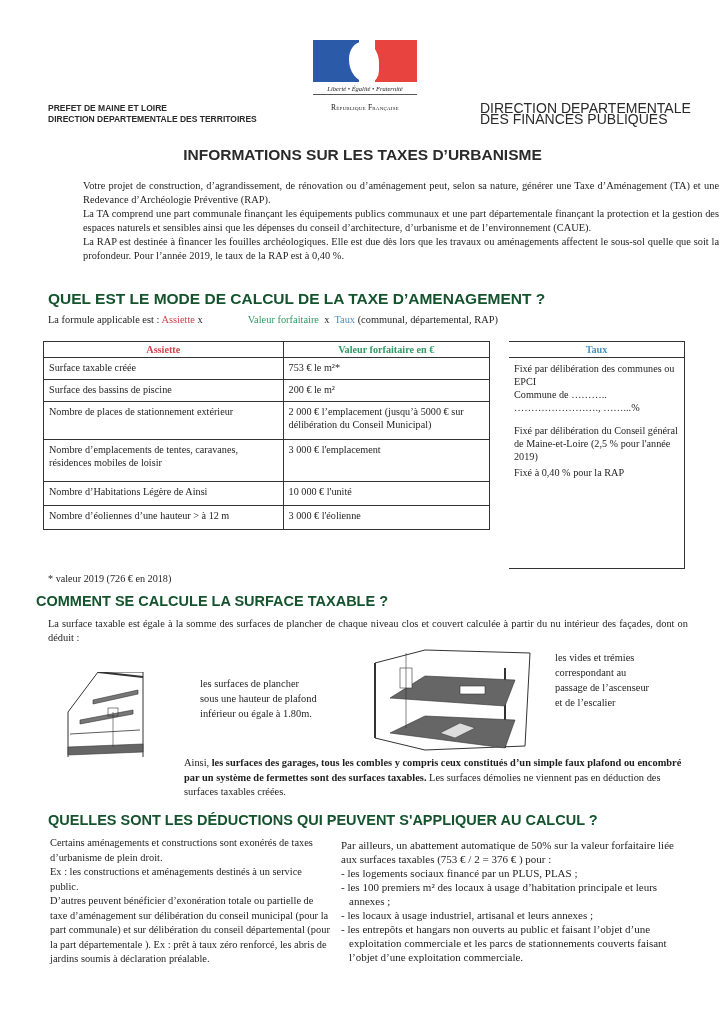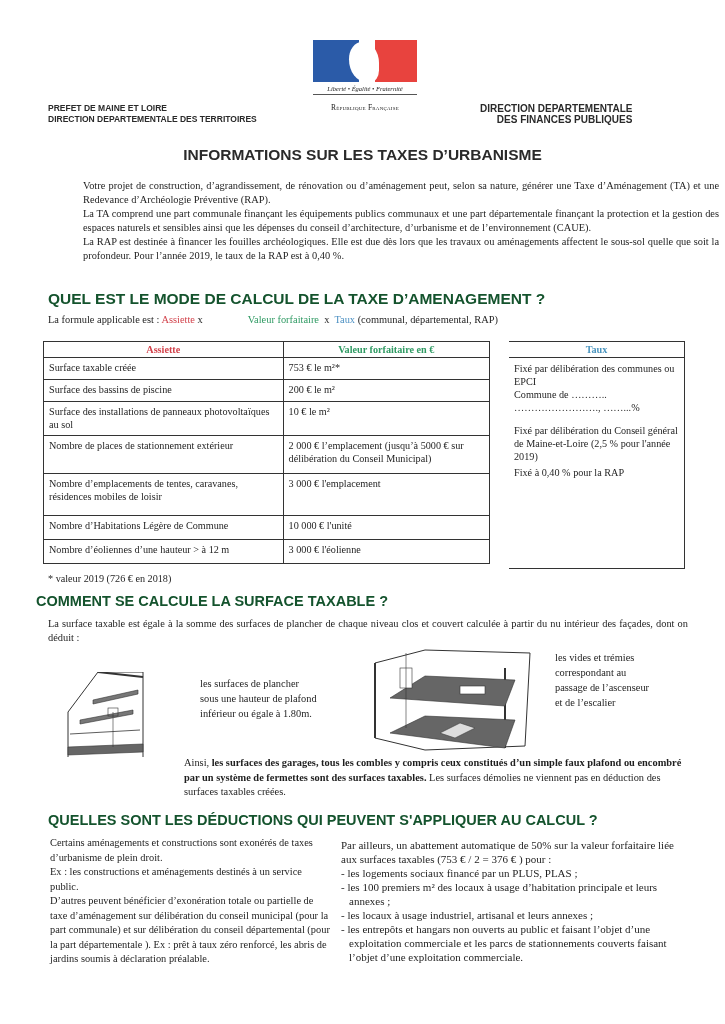--- a/index.html
+++ b/index.html
@@ -9,21 +9,21 @@
 
   
   .logo { left: 310px; top: 40px; width: 110px; }
   .flag { position: relative; width: 104px; height: 42px; margin: 0 auto; overflow: hidden; }
   .flag .blue { position: absolute; left: 0; top: 0; width: 46px; height: 42px; background: #2b5ba8; }
   .flag .red { position: absolute; left: 62px; top: 0; width: 42px; height: 42px; background: #e8433e; }
   .flag .face { position: absolute; left: 36px; top: 2px; width: 30px; height: 40px; background: #fff; border-radius: 45% 55% 30% 60%; }
   .motto { font-family: "Liberation Serif", serif; font-style: italic; font-size: 6.5px; text-align: center; margin-top: 3px; color: #222; white-space: nowrap; }
   .rf { font-family: Liberation Serif, serif; font-size: 7.5px; text-align: center; margin-top: 2px; border-top: 1px solid #555; padding-top: 8px; font-variant: small-caps; letter-spacing: .2px; width: 104px; margin-left: auto; margin-right: auto; color: #222; }
   .hdr-left { left: 48px; top: 103px; font-size: 8.5px; line-height: 11px; font-weight: bold; color: #2a2a2a; }
-  .hdr-right { left: 480px; top: 103px; font-size: 10px; line-height: 11px; font-weight: bold; color: #2a2a2a; text-align: right; }
+  .hdr-right { left: 480px; top: 103px; font-size: 14px; line-height: 11px; font-weight: normal; color: #2a2a2a; text-align: left; }
 
   h1 { position: absolute; left: 0; width: 725px; top: 146px; margin: 0; text-align: center; font-size: 15.5px; font-weight: bold; color: #2a2a2a; }
   h2 { position: absolute; margin: 0; font-size: 14.5px; font-weight: bold; color: #14532d; }
 
   .para { font-size: 10.4px; line-height: 14px; text-align: justify; }
   .intro { left: 48px; top: 179px; width: 636px; margin-left: 35px; }
 
   .formula { left: 48px; top: 314px; font-size: 10.4px; }
   .c-red { color: #d2424b; }
   .c-green { color: #2f9a63; }
@@ -103,34 +103,30 @@
     <th class="col2 c-green">Valeur forfaitaire en €</th>
   </tr>
   <tr style="height:22px;">
     <td>Surface taxable créée</td>
     <td>753 € le m²*</td>
   </tr>
   <tr style="height:22px;">
     <td>Surface des bassins de piscine</td>
     <td>200 € le m²</td>
   </tr>
-  <tr style="height:34px;">
-    <td>Surface des installations de panneaux photovoltaïques au sol</td>
-    <td>10 €  le m²</td>
-  </tr>
   <tr style="height:38px;">
     <td>Nombre de places de stationnement extérieur</td>
     <td>2 000 € l’emplacement (jusqu’à 5000 € sur délibération du Conseil Municipal)</td>
   </tr>
   <tr style="height:42px;">
     <td>Nombre d’emplacements de tentes, caravanes, résidences mobiles de loisir</td>
     <td>3 000 € l'emplacement</td>
   </tr>
   <tr style="height:24px;">
-    <td>Nombre d’Habitations Légère de Commune</td>
+    <td>Nombre d’Habitations Légère de Ainsi</td>
     <td>10 000 € l'unité</td>
   </tr>
   <tr style="height:24px;">
     <td>Nombre d’éoliennes d’une hauteur &gt; à 12 m</td>
     <td>3 000 € l'éolienne</td>
   </tr>
 </tbody>
   </table>
 
 <div class="taux-box">

